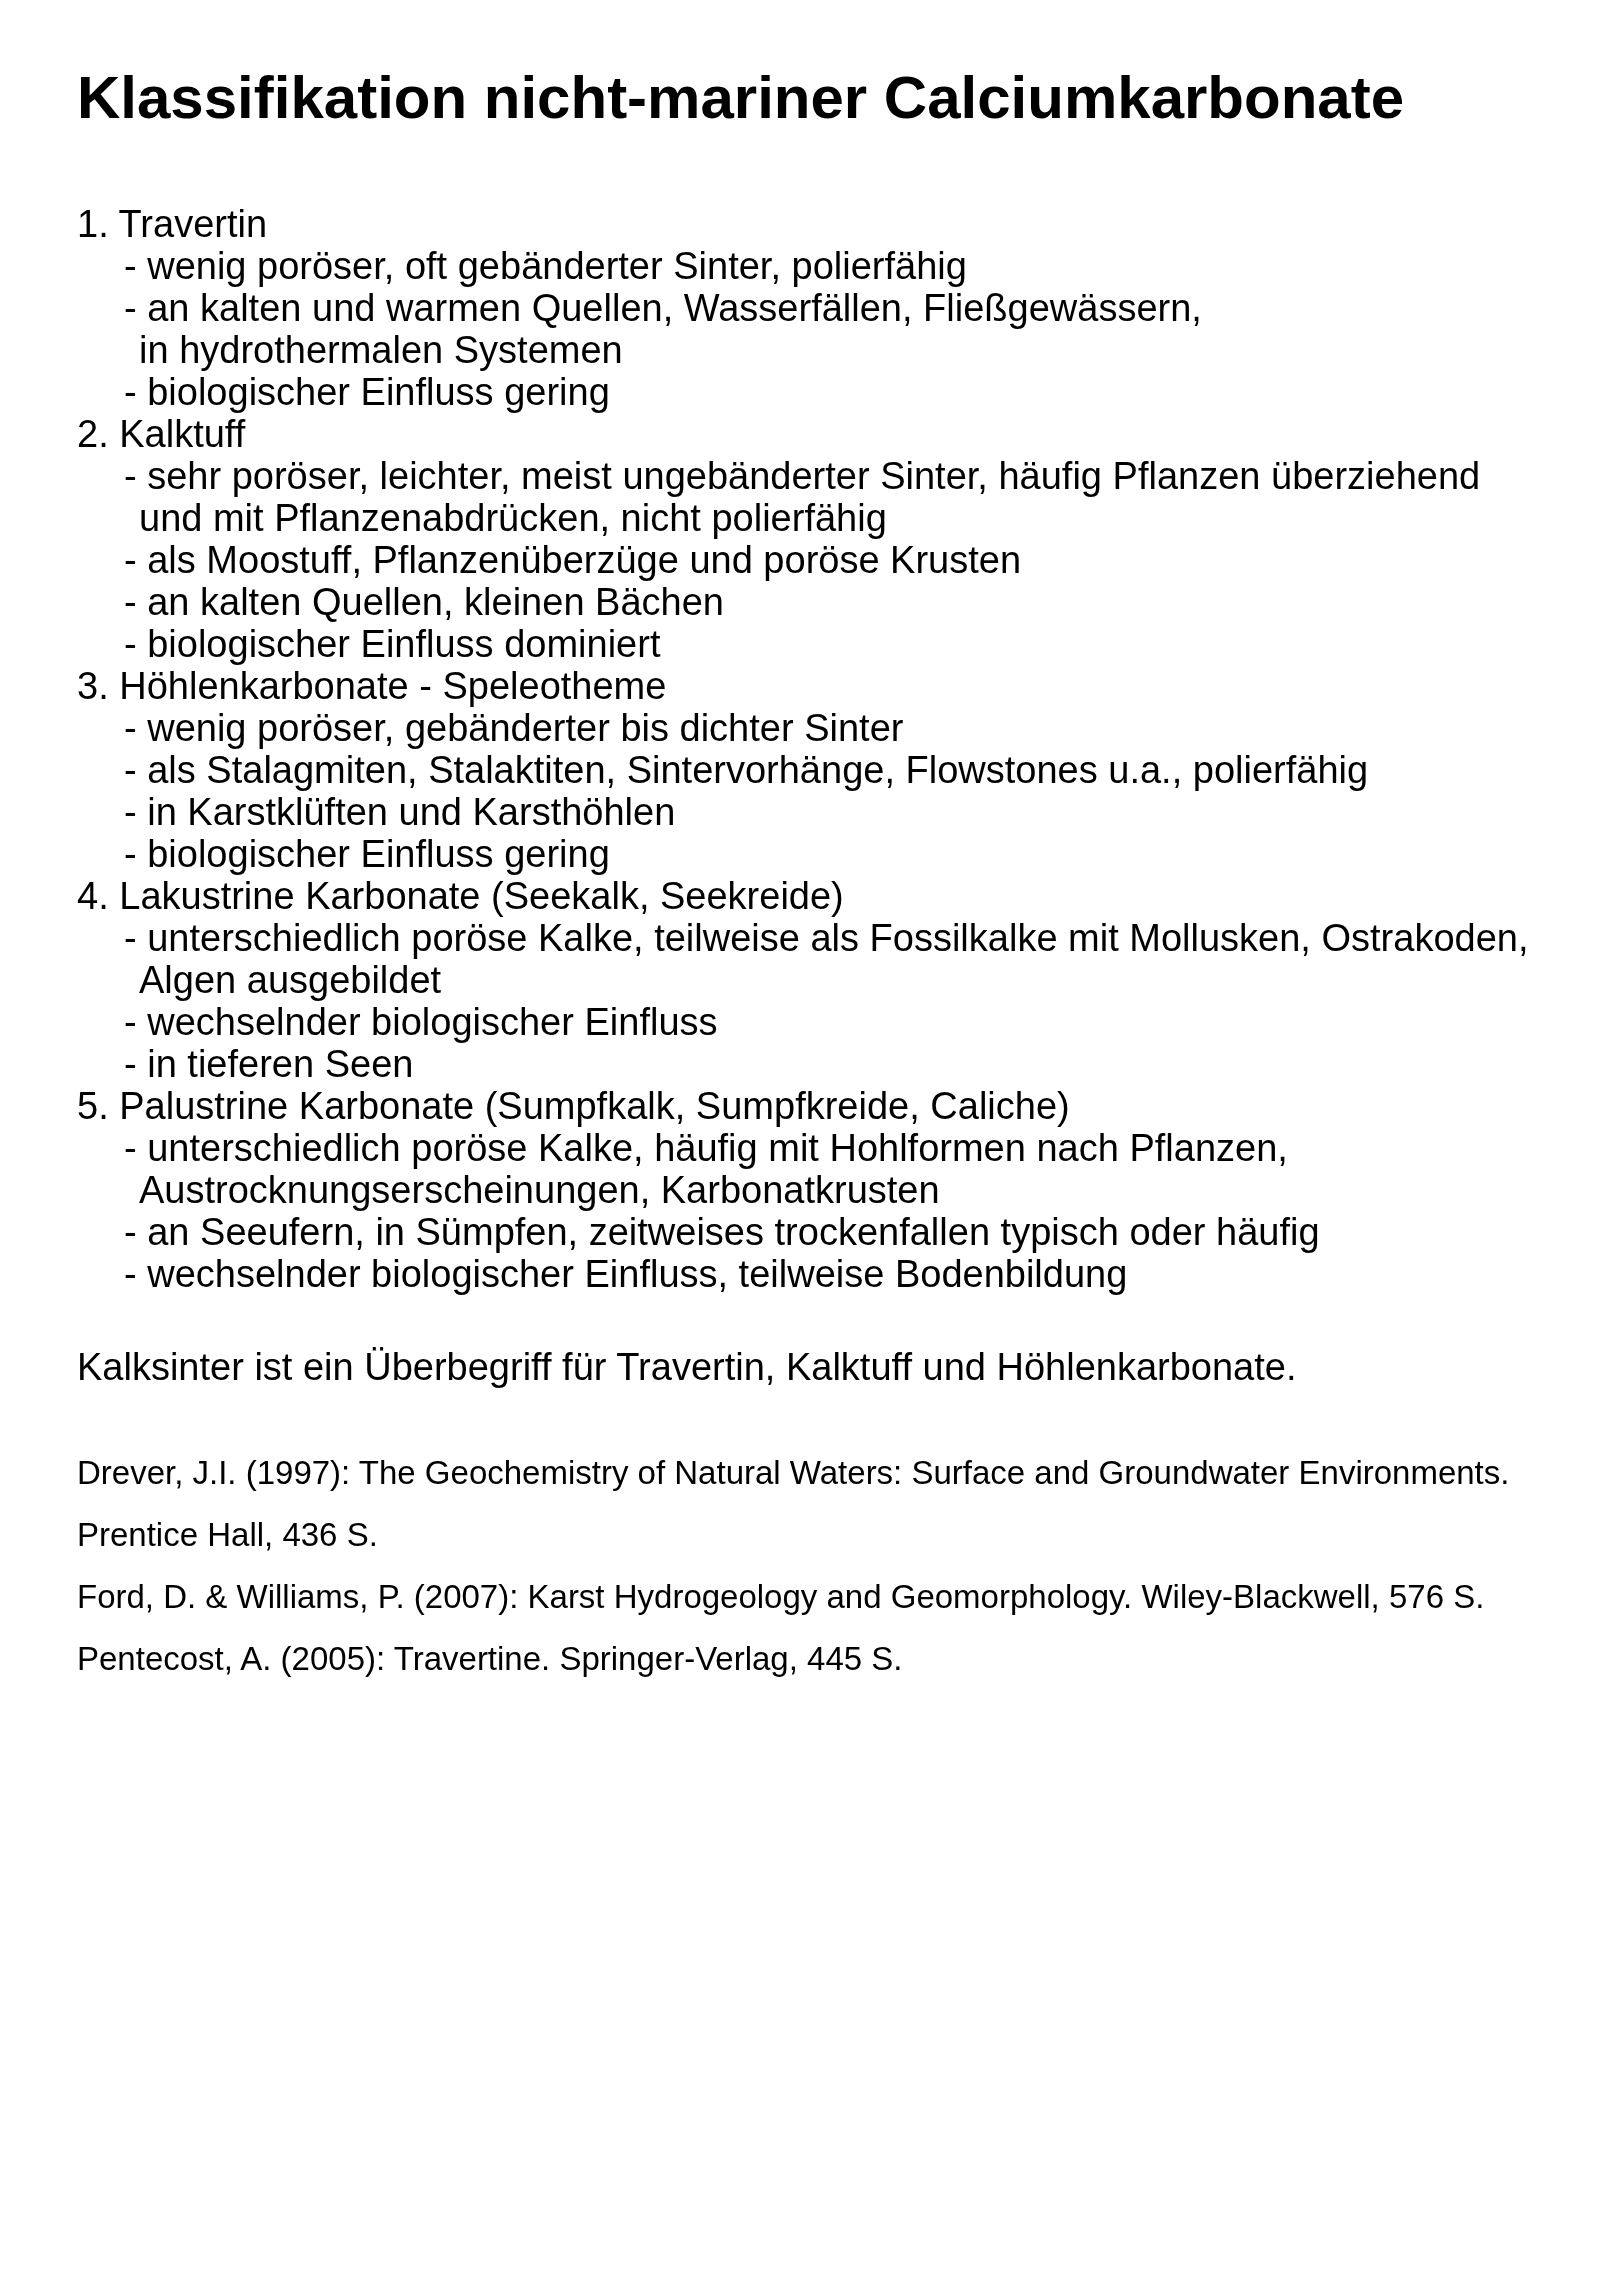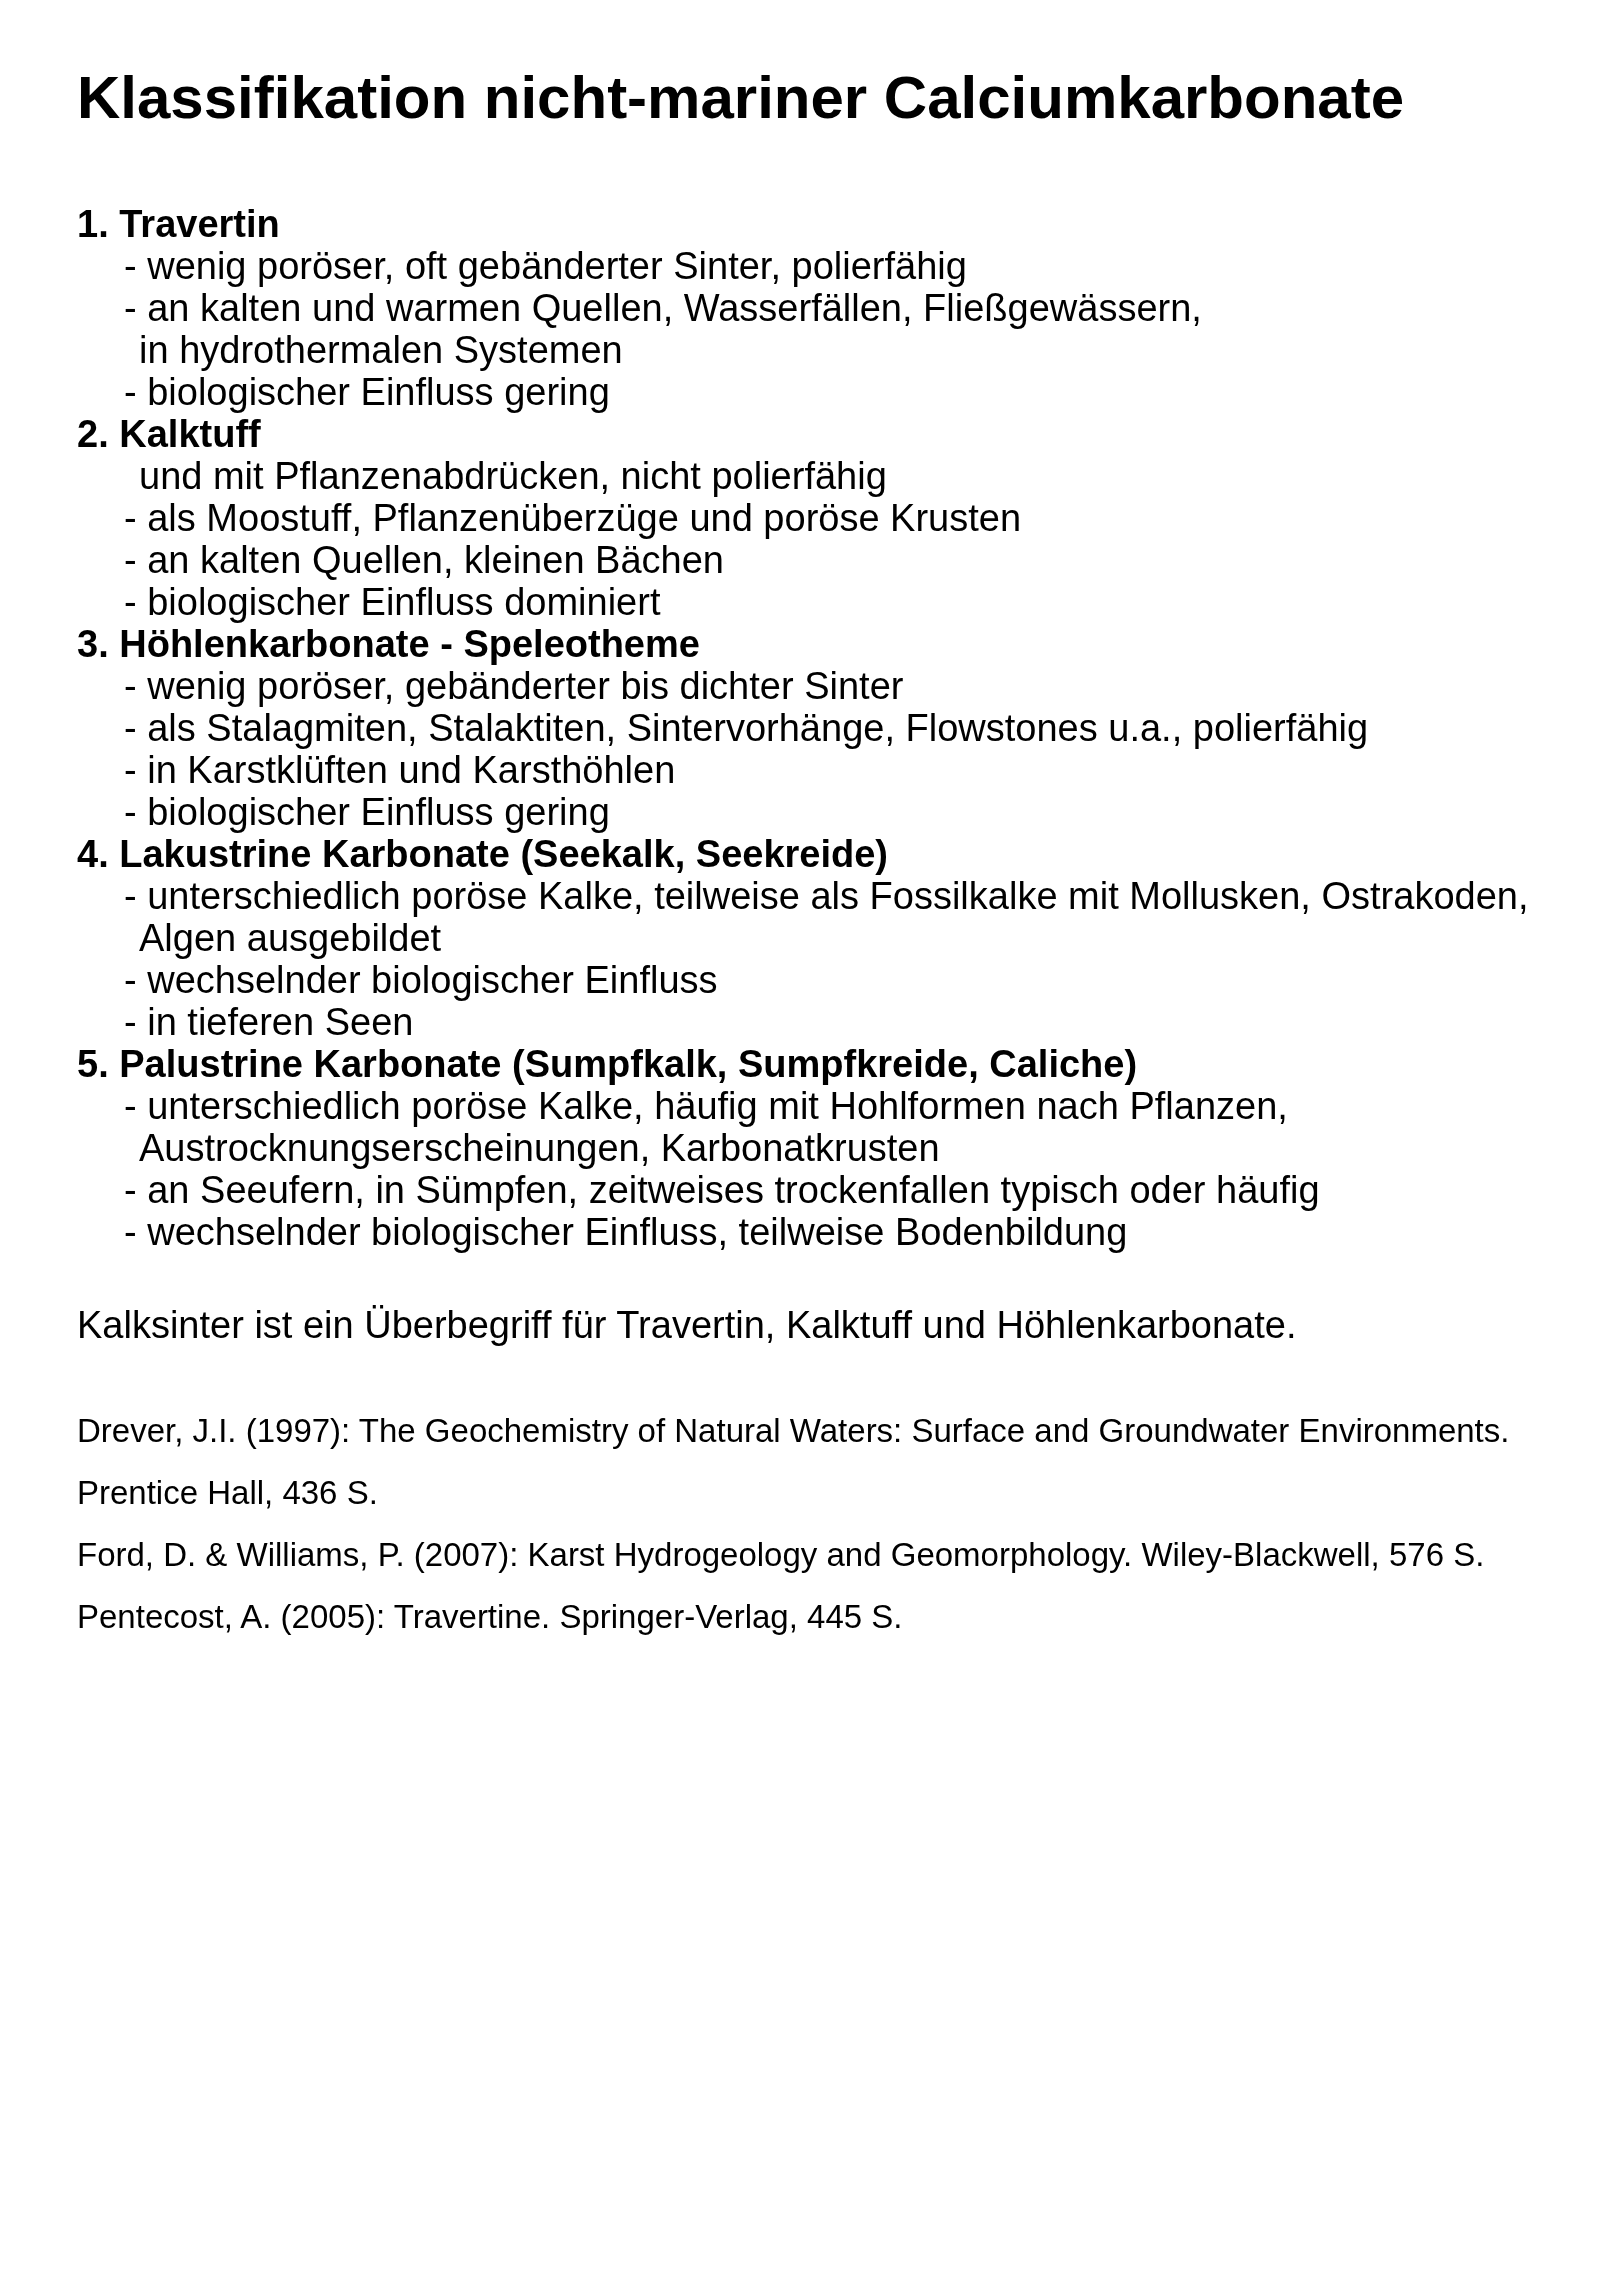--- a/index.html
+++ b/index.html
@@ -24,21 +24,21 @@
     font-size: 60px;
     line-height: 1.15;
     font-weight: 700;
     margin: 0 0 71px 0;
   }
   .classification-list {
     font-size: 38px;
     line-height: 42px;
   }
   .section-heading {
-    font-weight: 700;
+    font-weight: 400;
   }
   .bullet-line {
     margin-left: 47px;
   }
   .cont-line {
     margin-left: 62px;
   }
   .summary-note {
     font-size: 38px;
     line-height: 42px;
@@ -56,20 +56,21 @@
 
 <div class="page">
   <h1 class="doc-title">Klassifikation nicht-mariner Calciumkarbonate</h1>
   <div class="classification-list">
       <div class="section-heading">1. Travertin</div>
       <div class="bullet-line">- wenig poröser, oft gebänderter Sinter, polierfähig</div>
       <div class="bullet-line">- an kalten und warmen Quellen, Wasserfällen, Fließgewässern,</div>
       <div class="cont-line">in hydrothermalen Systemen</div>
       <div class="bullet-line">- biologischer Einfluss gering</div>
       <div class="section-heading">2. Kalktuff</div>
+      <div class="bullet-line">- sehr poröser, leichter, meist ungebänderter Sinter, häufig Pflanzen überziehend</div>
       <div class="cont-line">und mit Pflanzenabdrücken, nicht polierfähig</div>
       <div class="bullet-line">- als Moostuff, Pflanzenüberzüge und poröse Krusten</div>
       <div class="bullet-line">- an kalten Quellen, kleinen Bächen</div>
       <div class="bullet-line">- biologischer Einfluss dominiert</div>
       <div class="section-heading">3. Höhlenkarbonate - Speleotheme</div>
       <div class="bullet-line">- wenig poröser, gebänderter bis dichter Sinter</div>
       <div class="bullet-line">- als Stalagmiten, Stalaktiten, Sintervorhänge, Flowstones u.a., polierfähig</div>
       <div class="bullet-line">- in Karstklüften und Karsthöhlen</div>
       <div class="bullet-line">- biologischer Einfluss gering</div>
       <div class="section-heading">4. Lakustrine Karbonate (Seekalk, Seekreide)</div>

